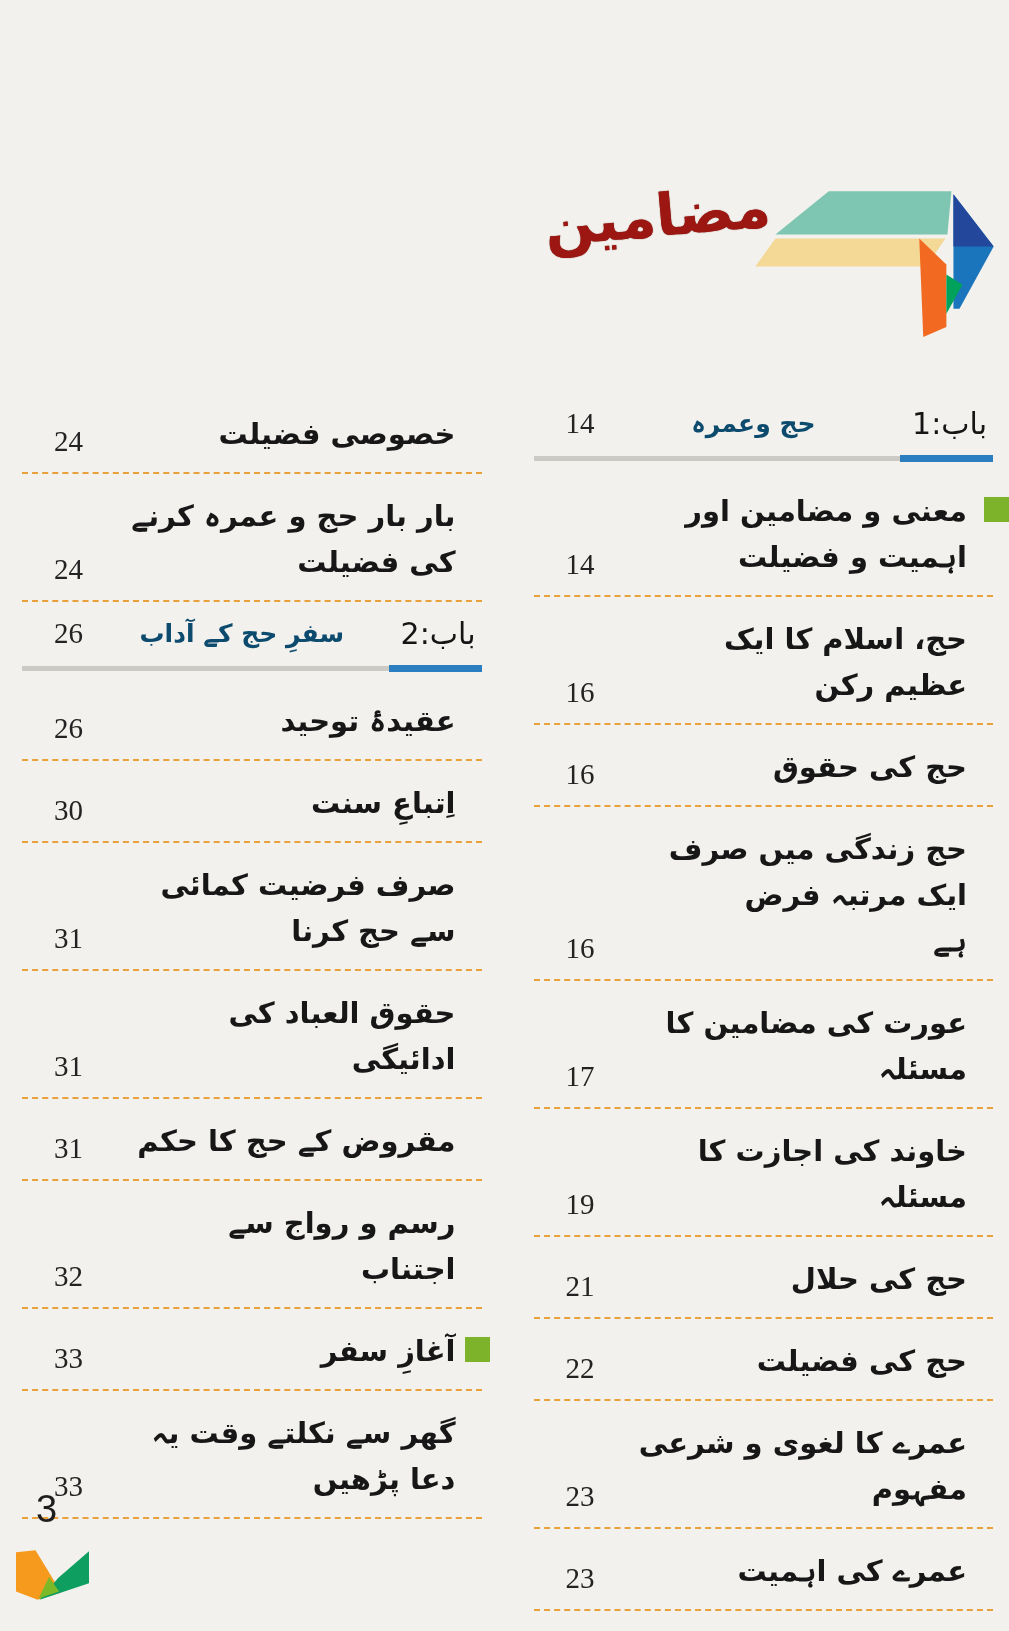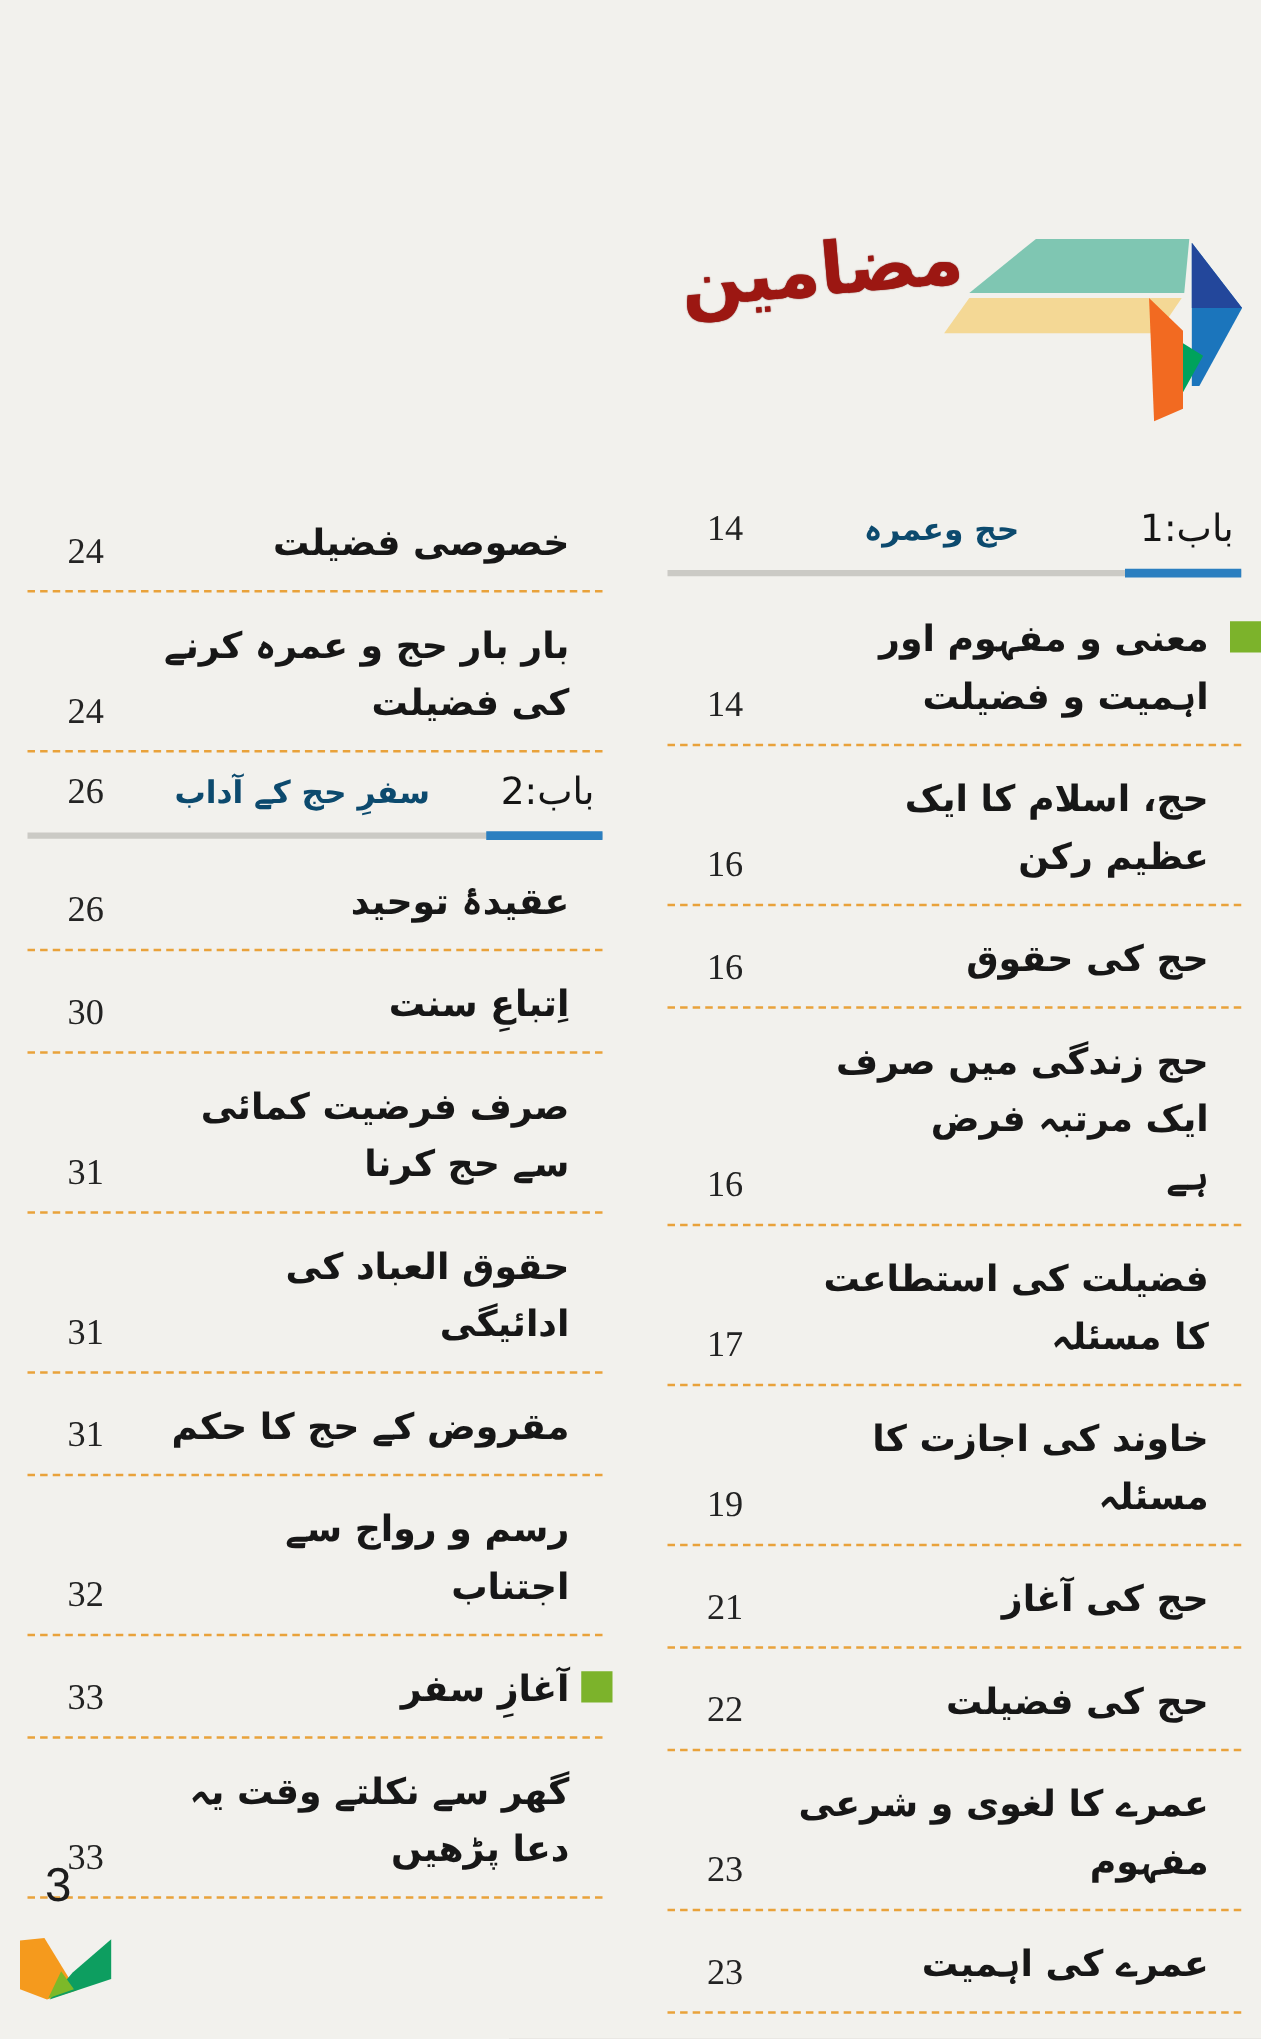--- a/index.html
+++ b/index.html
@@ -96,52 +96,52 @@
           <span class="ch-title">حج وعمرہ</span>
           <span class="pnum">14</span>
         </div>
         <div class="ch-rule">
           <span class="ch-rule-blue"></span>
         </div>
       </header>
 
       <div class="entry">
         <span class="bullet"></span>
-        <div class="txt">معنی و مفہوم اور اہمیت و فضیلت</div>
+        <div class="txt">معنی و مضامین اور اہمیت و فضیلت</div>
         <span class="num">14</span>
       </div>
 
       <div class="entry">
         <div class="txt">حج، اسلام کا ایک عظیم رکن</div>
         <span class="num">16</span>
       </div>
 
       <div class="entry">
         <div class="txt">حج کی حقوق</div>
         <span class="num">16</span>
       </div>
 
       <div class="entry">
         <div class="txt">حج زندگی میں صرف ایک مرتبہ فرض</div>
         <div class="txt">ہے</div>
         <span class="num">16</span>
       </div>
 
       <div class="entry">
-        <div class="txt">فضیلت کی استطاعت کا مسئلہ</div>
+        <div class="txt">عورت کی مضامین کا مسئلہ</div>
         <span class="num">17</span>
       </div>
 
       <div class="entry">
         <div class="txt">خاوند کی اجازت کا مسئلہ</div>
         <span class="num">19</span>
       </div>
 
       <div class="entry">
-        <div class="txt">حج کی آغاز</div>
+        <div class="txt">حج کی حلال</div>
         <span class="num">21</span>
       </div>
 
       <div class="entry">
         <div class="txt">حج کی فضیلت</div>
         <span class="num">22</span>
       </div>
 
       <div class="entry">
         <div class="txt">عمرے کا لغوی و شرعی مفہوم</div>

